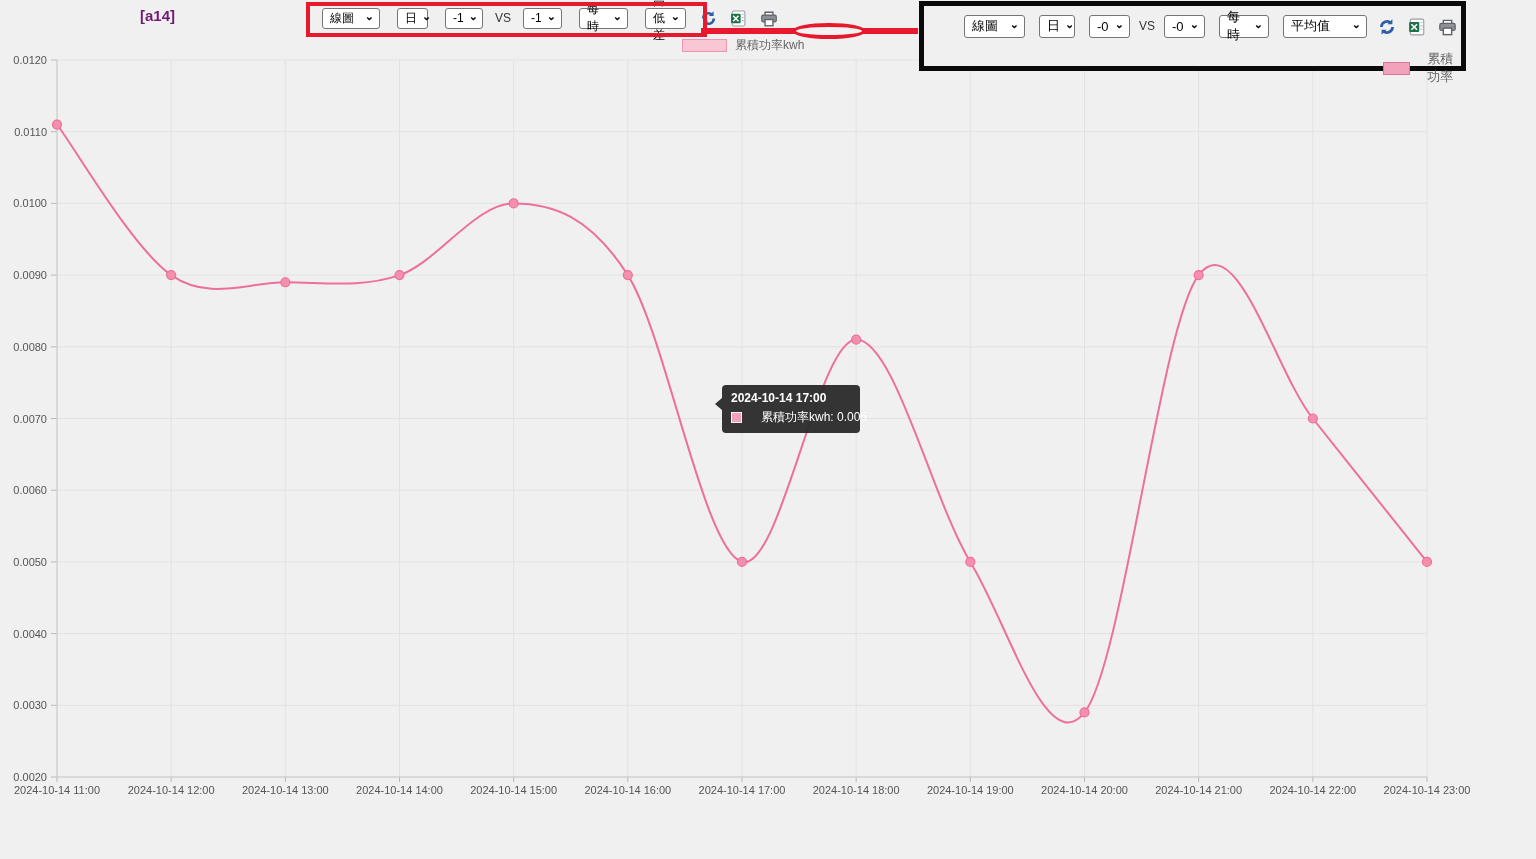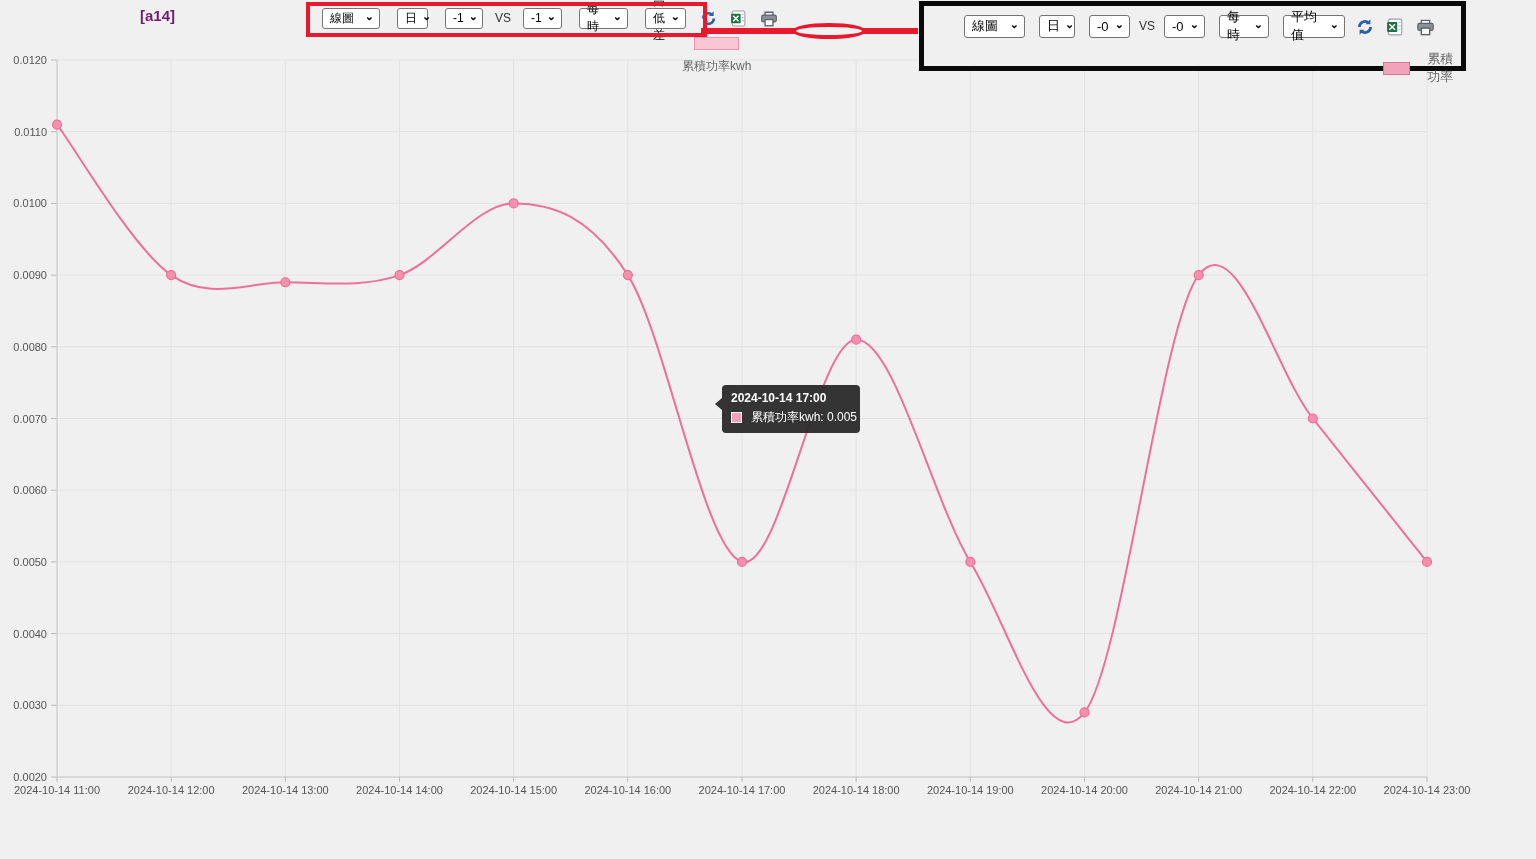--- a/index.html
+++ b/index.html
@@ -21,33 +21,33 @@
     background:#fff; border:1.5px solid #757575; border-radius:3px;
     height:21px; display:flex; align-items:center; justify-content:space-between;
     padding:0 5px 0 7px; font-size:12px; color:#000; cursor:default;
   }
   .select .chev { font-weight:bold; font-size:11px; margin-left:5px; line-height:10px; transform:translateY(-2px); }
   .vs { font-size:12px; color:#333; font-weight:500; margin:0 -5px; }
   .icon-btn { width:17px; height:17px; display:inline-block; }
   .iconrow { display:flex; align-items:center; gap:13px; margin-left:-3px; }
 
   
-  #legend-left { left:682px; top:37px; display:flex; align-items:center; gap:8px; z-index:10;flex-direction:column; }
+  #legend-left { left:682px; top:37px; display:flex; align-items:center; gap:8px; z-index:10; }
   .swatch { width:45px; height:13px; }
   #legend-left .swatch { background:#f9c6d3; border:1px solid #ee94b4; }
   .legend-text { font-size:12px; color:#666; }
 
   
   #tooltip {
     left:722px; top:385px; width:138px; z-index:20;
     background:rgba(44,44,44,0.96); border-radius:4px; padding:6px 9px 7px 9px;
     color:#fff;
   }
   #tooltip .tt-title { font-size:12px; font-weight:bold; white-space:nowrap; }
-  #tooltip .tt-row { display:flex; align-items:center; gap:9px; margin-top:4px; white-space:nowrap; }
+  #tooltip .tt-row { display:flex; align-items:center; gap:19px; margin-top:4px; white-space:nowrap; }
   #tooltip .tt-swatch { width:11px; height:11px; background:#f2a1ba; border:1px solid #f6f6f6; flex:0 0 auto; }
   #tooltip .tt-text { font-size:12px; }
   #tooltip .tt-caret {
     position:absolute; left:-7px; top:13px; width:0; height:0;
     border-top:6px solid transparent; border-bottom:6px solid transparent;
     border-right:7px solid rgba(44,44,44,0.96);
   }
 
   
   #inset-panel {
@@ -248,21 +248,21 @@
     </div>
     <span class="vs">VS</span>
     <div class="select" style="width:41px">
       <span>-0</span>
       <span class="chev">⌄</span>
     </div>
     <div class="select" style="width:50px">
       <span>每時</span>
       <span class="chev">⌄</span>
     </div>
-    <div class="select" style="width:62px">
+    <div class="select" style="width:84px">
       <span>平均值</span>
       <span class="chev">⌄</span>
     </div>
     <div class="iconrow">
       <span class="icon-btn">
         <svg viewBox="0 0 16 16" width="18" height="18">
           <path d="M3 8a5 5 0 0 1 8.3-3.7" fill="none" stroke="#2c5fa8" stroke-width="2.4"></path>
           <path d="M12.8 1.2v4.4h-4.4z" fill="#2c5fa8"></path>
           <path d="M13 8a5 5 0 0 1-8.3 3.7" fill="none" stroke="#2c5fa8" stroke-width="2.4"></path>
           <path d="M3.2 14.8v-4.4h4.4z" fill="#2c5fa8"></path>

